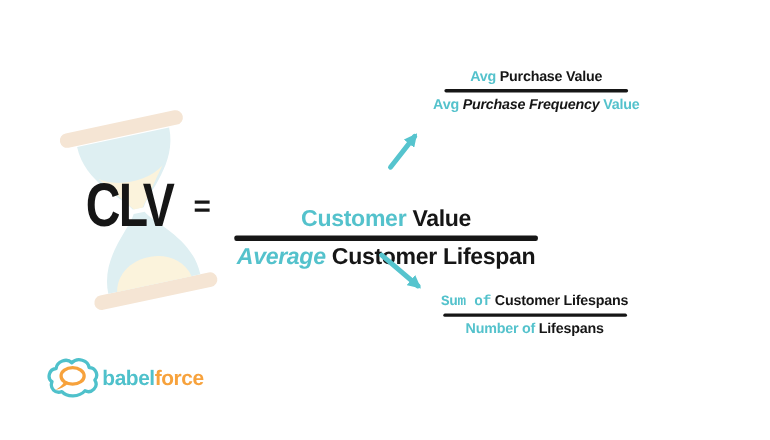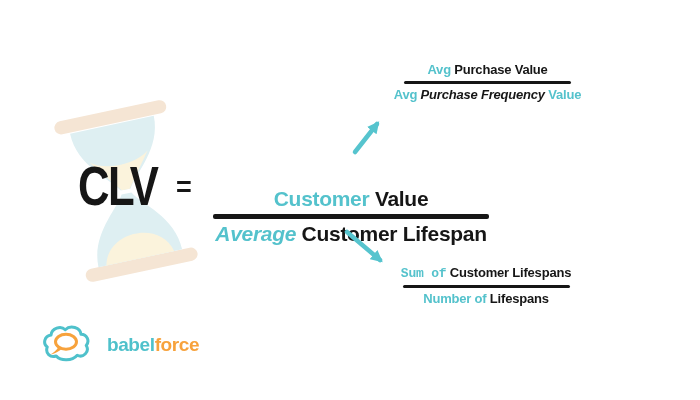--- a/index.html
+++ b/index.html
@@ -27,21 +27,21 @@
   .main-frac{left:205px;top:161px;width:292px;margin-top:25px;}
   .main-frac .frac-text{font-size:21px;line-height:26px;letter-spacing:-0.3px;}
   .main-frac .line{width:276px;height:5px;margin:2px 0;}
 
   .small-frac .frac-text{font-size:13px;line-height:16px;letter-spacing:-0.2px;}
   .small-frac .line{width:167px;height:3px;margin:3px 0;}
   .top-frac{left:385px;top:62px;width:205px;}
   .bottom-frac{left:387px;top:265px;width:198px;}
 
   
-  .logo{left:42px;top:322px;display:flex;align-items:center;gap:17px;}
+  .logo{left:42px;top:322px;display:flex;align-items:center;gap:3px;}
   .logo-text{font-size:19px;font-weight:bold;letter-spacing:-0.4px;line-height:1;}
 </style>
 </head>
 <body>
 
 <div class="canvas">
 
   <svg class="abs" style="left:64px;top:108px;width:124px;height:166px;transform:rotate(-12deg);" viewBox="0 0 120 163">
     <rect x="4" y="1" width="112" height="13" rx="6.5" fill="#F5E5D4"></rect>
     <rect x="4" y="149" width="112" height="13" rx="6.5" fill="#F5E5D4"></rect>

